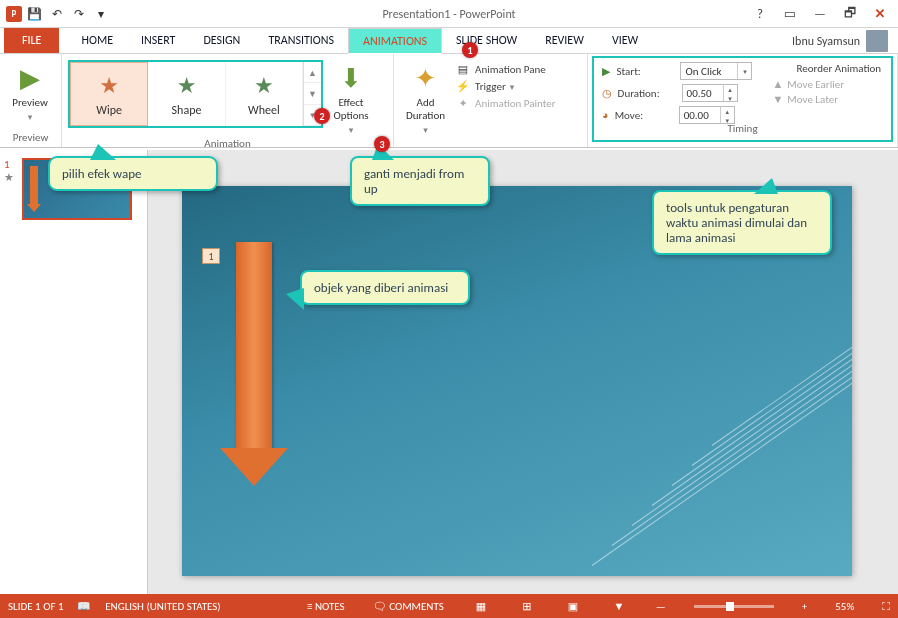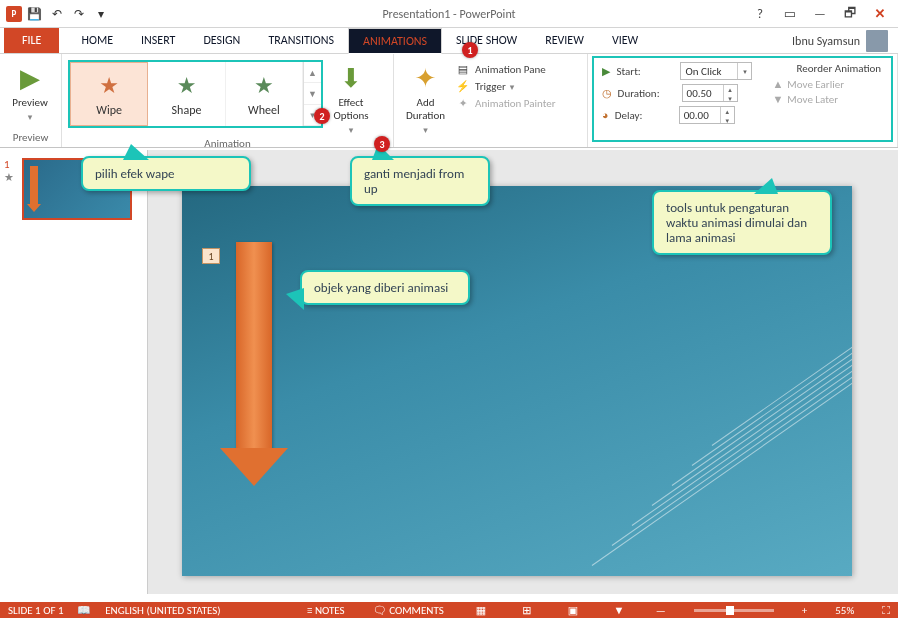--- a/index.html
+++ b/index.html
@@ -12,21 +12,21 @@
   .pp-icon { width: 16px; height: 16px; background: #d24726; color:#fff; font-size:9px; font-weight:bold; display:flex; align-items:center; justify-content:center; border-radius:2px;}
   .title-text { position: absolute; left: 50%; transform: translateX(-50%); font-size: 12px; color: #666; }
   .win-controls { margin-left: auto; display: flex; gap: 2px; padding-right: 4px; }
   .win-btn { width: 28px; height: 20px; display: flex; align-items: center; justify-content: center; color: #444; font-size: 13px; }
   .win-close { color: #d04020; font-weight: bold; }
 
   
   .ribbon-tabs { height: 26px; display: flex; border-bottom: 1px solid #d4d4d4; padding-left: 4px; }
   .tab { padding: 5px 14px; font-size: 12px; color: #0f172a; cursor: pointer; }
   .tab.file { background: #d24726; color: #fff; margin-right: 8px; padding: 5px 18px; }
-  .tab.active { color: #d24726; border: 1px solid #d4d4d4; border-bottom: 1px solid #fff; background:#0f172a; margin-bottom:-1px;}
+  .tab.active { color: #d24726; border: 1px solid #d4d4d4; border-bottom: 1px solid #fff; background:#5eead4; margin-bottom:-1px;}
   .user-area { margin-left: auto; padding: 4px 10px; display: flex; align-items: center; gap: 6px; font-size: 12px; color: #444;}
   .avatar { width: 22px; height: 22px; background: #8899aa; border-radius:1px;}
 
   
   .ribbon-content { height: 94px; background: #fff; border-bottom: 1px solid #c4c4c4; display: flex; }
   .group { border-right: 1px solid #e0e0e0; padding: 2px 6px 0 6px; display: flex; flex-direction: column; }
   .group-body { flex: 1; display: flex; align-items: flex-start; gap: 4px; padding-top: 4px; }
   .group-label { text-align: center; font-size: 11px; color: #666; padding-bottom: 3px; }
 
   .big-btn { display: flex; flex-direction: column; align-items: center; gap: 2px; padding: 2px 6px; min-width: 48px; }
@@ -76,31 +76,31 @@
   .big-arrow:after { content:""; position:absolute; bottom:-34px; left:-16px; border-left:34px solid transparent; border-right:34px solid transparent; border-top:38px solid #e07030;}
 
   .watermark { position:absolute; right:30px; bottom:20px; font-size:28px; color:#7a7a7a; font-weight:500; display:flex; align-items:center; gap:2px;}
   .wm-logo { width:40px; height:40px; border:3px solid #6a9a3a; border-radius:50%; display:inline-flex; position:relative;}
   .wm-logo:before { content:""; position:absolute; top:6px; left:6px; width:12px; height:12px; background:#c04040; border-radius:50%;}
   .wm-logo:after { content:""; position:absolute; bottom:6px; right:8px; width:12px; height:12px; background:#3060a0; border-radius:50%;}
 
   
   .callout { position:absolute; background:#f4f8c8; border:2px solid #1cc4b8; border-radius:8px; padding:8px 12px; font-size:13px; color:#345; box-shadow: 2px 2px 5px rgba(0,0,0,0.3); z-index:40;}
   .callout:after { content:""; position:absolute; width:0; height:0; }
-  .callout.c1 { top: 156px; left: 81px; width:170px;}
+  .callout.c1 { top: 156px; left: 48px; width:170px;border-radius:9px;}
   .callout.c1:after { top:-14px; left:40px; border-left:8px solid transparent; border-right:18px solid transparent; border-bottom:16px solid #1cc4b8;}
   .callout.c2 { top: 156px; left: 350px; width:140px;}
   .callout.c2:after { top:-14px; left:20px; border-left:6px solid transparent; border-right:16px solid transparent; border-bottom:16px solid #1cc4b8;}
   .callout.c3 { top: 270px; left: 300px; width:170px;}
   .callout.c3:after { top:16px; left:-16px; border-top:6px solid transparent; border-bottom:16px solid transparent; border-right:18px solid #1cc4b8;}
   .callout.c4 { top: 190px; left: 652px; width:180px;}
   .callout.c4:after { top:-14px; left:100px; border-left:18px solid transparent; border-right:6px solid transparent; border-bottom:16px solid #1cc4b8;}
 
   
-  .status-bar { position:absolute; bottom:0; left:0; right:0; height:16px; background:#d24726; color:#fff; display:flex; align-items:center; font-size:11px; padding: 0 8px; gap:14px;}
+  .status-bar { position:absolute; bottom:0; left:0; right:0; height:24px; background:#d24726; color:#fff; display:flex; align-items:center; font-size:11px; padding: 0 8px; gap:14px;}
   .status-right { margin-left:auto; display:flex; align-items:center; gap:28px;}
   .view-btn { width:18px; height:16px; display:flex; align-items:center; justify-content:center;}
   .zoom-slider { width:80px; height:3px; background: rgba(255,255,255,0.5); position:relative;}
   .zoom-slider:after { content:""; position:absolute; left:40%; top:-3px; width:8px; height:9px; background:#fff;}
 </style>
 </head>
 <body>
 
 <div class="title-bar">
   <div class="qat">
@@ -229,36 +229,37 @@
             <div class="timing-input">
               <span>00.50</span>
               <div class="spinner">
                   <div>▴</div>
                   <div>▾</div>
                 </div>
             </div>
           </div>
           <div class="timing-row">
             <span style="color:#c07030;">◕</span>
-            <span class="timing-label">Delay:</span>
+            <span class="timing-label">Move:</span>
             <div class="timing-input">
               <span>00.00</span>
               <div class="spinner">
                   <div>▴</div>
                   <div>▾</div>
                 </div>
             </div>
           </div>
         </div>
         <div style="font-size:11px; color:#888;">
           <div style="color:#444; padding:2px 0;margin-left:24px;">Reorder Animation</div>
           <div class="adv-row disabled">▲ <span>Move Earlier</span></div>
           <div class="adv-row disabled">▼ <span>Move Later</span></div>
         </div>
       </div>
+      <div class="group-label" style="position:absolute; bottom:2px; left:0; right:0;">Timing</div>
     </div>
   </div>
 </div>
 
 <div class="badge" style="top:136px; left:374px;">3</div>
 
 <div class="work-area">
   <div class="thumb-panel">
     <div class="thumb">
       <div>

